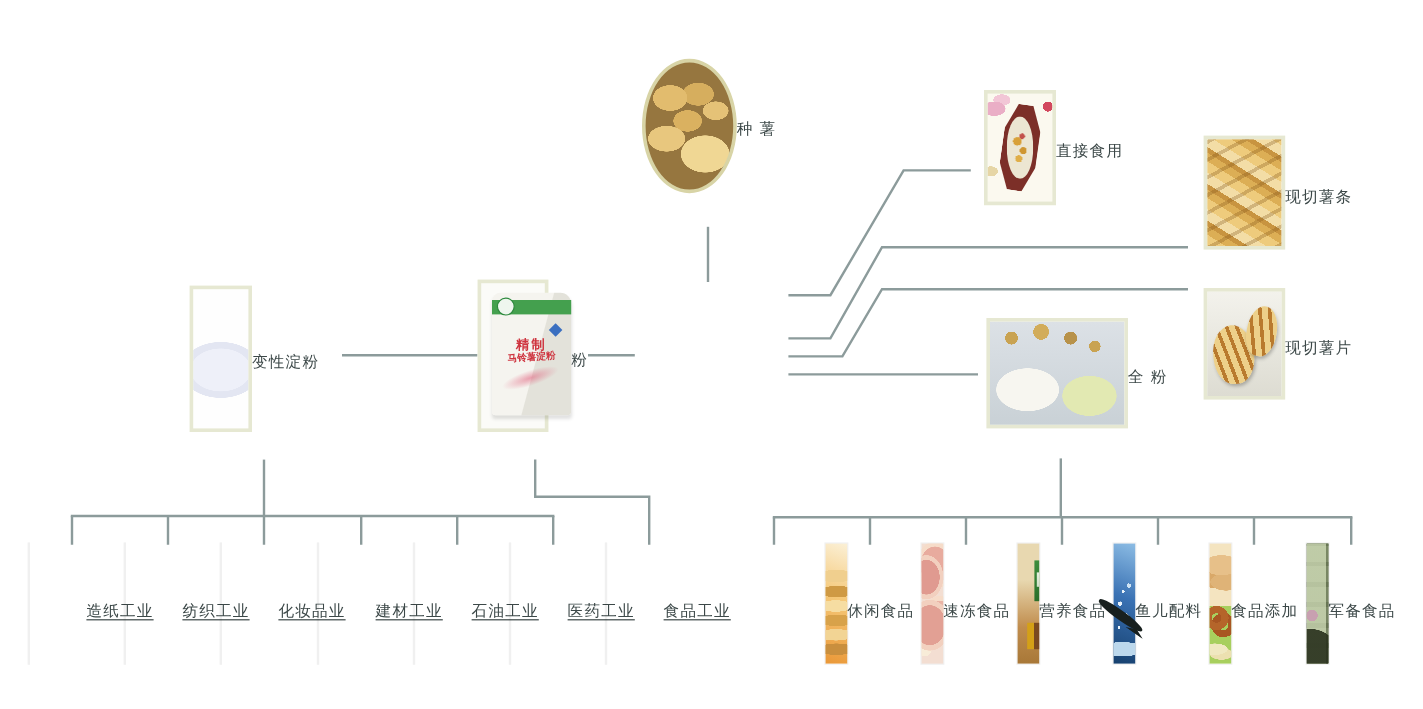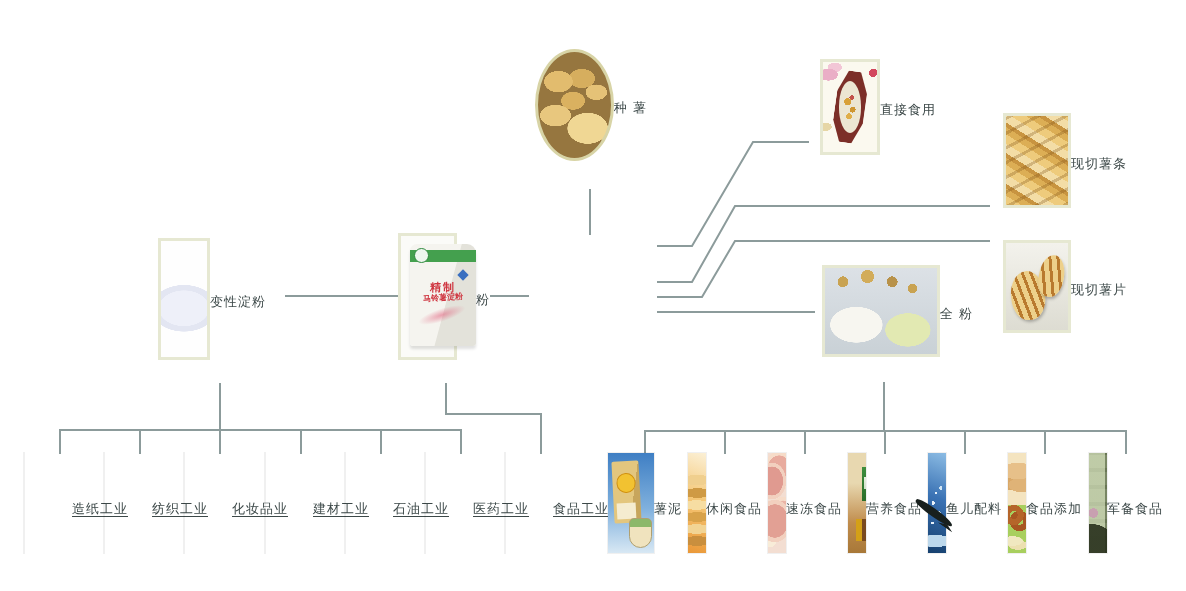--- a/index.html
+++ b/index.html
@@ -249,21 +249,21 @@
         <div class="bag-band"></div>
         <div class="bag-blue"></div>
         <div class="bag-text1">精制</div>
         <div class="bag-text2">马铃薯淀粉</div>
       </div>
     </div>
     <div class="nlabel">淀 粉</div>
   </div>
 
 
-  <div class="node" style="left:820px;top:59px;width:116px">
+  <div class="node" style="left:820px;top:75px;width:116px">
     <div class="photo ph-direct">
       <div class="board"></div>
       <div class="plate"></div>
     </div>
     <div class="nlabel">直接食用</div>
   </div>
 
   <div class="node" style="left:1003px;top:113px;width:124px">
     <div class="photo ph-fries"></div>
     <div class="nlabel">现切薯条</div>
@@ -307,27 +307,20 @@
   </div>
   <div class="bnode" style="left:425px;width:72px">
     <div class="bphoto ph-pills"></div>
     <div class="blabel u">医药工业</div>
   </div>
   <div class="bnode" style="left:505px;width:72px">
     <div class="bphoto ph-candy"></div>
     <div class="blabel u">食品工业</div>
   </div>
 
-  <div class="bnode" style="left:608px;width:74px">
-    <div class="bphoto ph-mash">
-      <div class="mash-box"></div>
-      <div class="mash-cup"></div>
-    </div>
-    <div class="blabel">薯泥</div>
-  </div>
   <div class="bnode" style="left:688px;width:74px">
     <div class="bphoto ph-chipstack"></div>
     <div class="blabel">休闲食品</div>
   </div>
   <div class="bnode" style="left:768px;width:74px">
     <div class="bphoto ph-frozen"></div>
     <div class="blabel">速冻食品</div>
   </div>
   <div class="bnode" style="left:848px;width:74px">
     <div class="bphoto ph-nutrition"></div>

